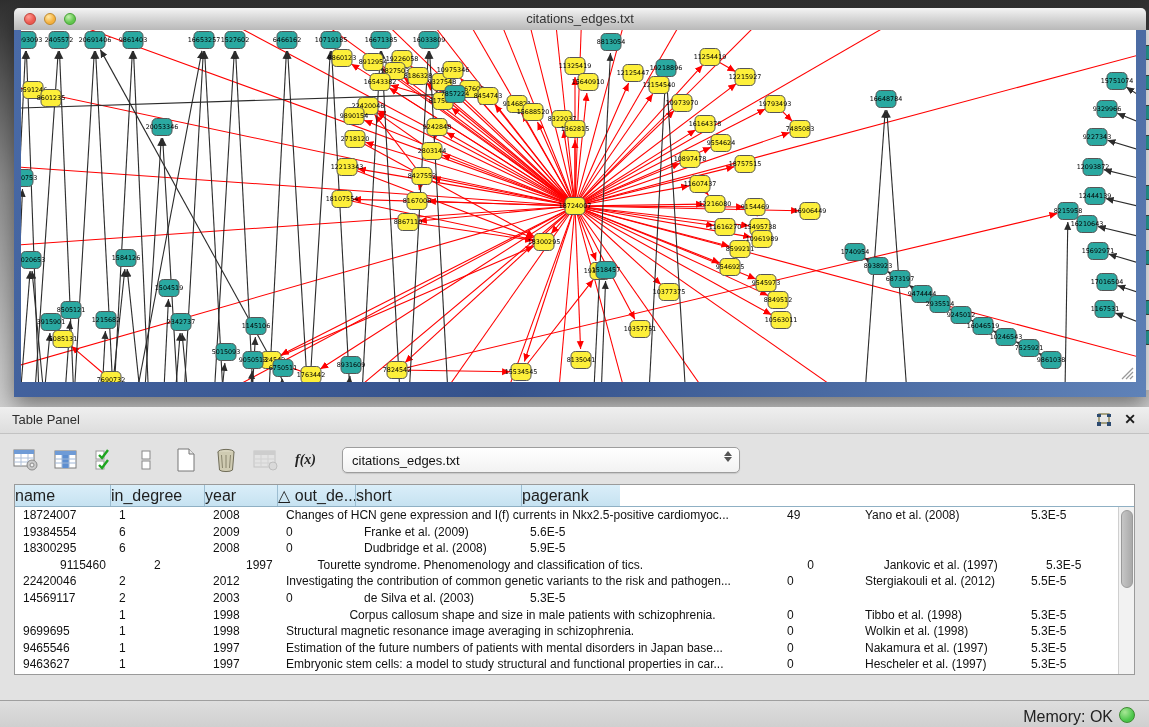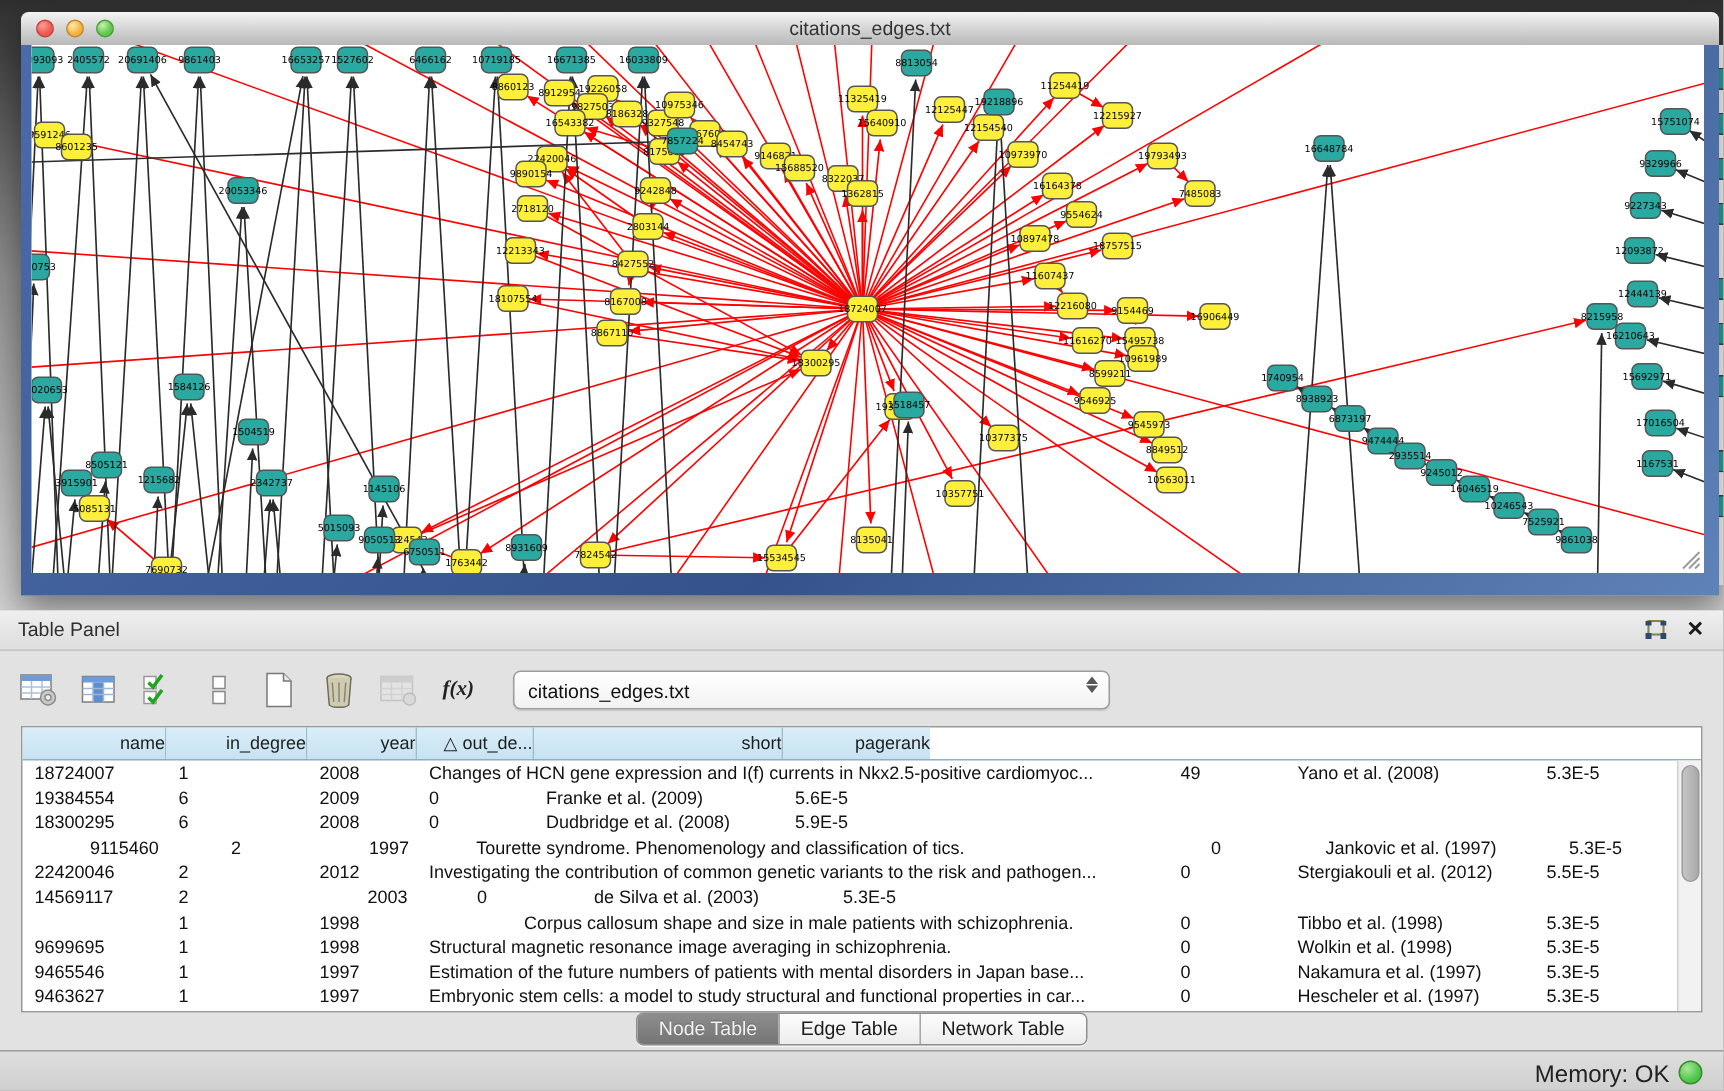--- a/index.html
+++ b/index.html
@@ -46,21 +46,21 @@
   #table-select .val{font-size:13px;color:#111;padding-left:9px;}
   #table-select .stepper{position:absolute;right:7px;top:3px;display:flex;flex-direction:column;gap:1px;}
   #table-select .stepper i{display:block;width:0;height:0;border-left:4px solid transparent;border-right:4px solid transparent;}
   #table-select .stepper .up{border-bottom:5px solid #555;}
   #table-select .stepper .dn{border-top:5px solid #555;}
 
   #data-table{position:absolute;left:14px;top:77px;width:1119px;height:189px;background:#fff;
     border:1px solid #9a9a9a;overflow:hidden;}
   #thead{display:flex;height:21px;border-bottom:1px solid #8fb0c4;}
   .th{box-sizing:border-box;background:linear-gradient(#daeef9,#c6e2f1);border-right:1px solid #9cbdd1;
-    font-size:12px;color:#1e1e1e;text-align:right;line-height:21px;overflow:hidden;white-space:nowrap;}
+    font-size:16px;color:#1e1e1e;text-align:left;line-height:21px;overflow:hidden;white-space:nowrap;}
   .th:last-child{border-right:none;}
   #tbody .tr{display:flex;height:16.6px;}
   .td{box-sizing:border-box;font-size:12px;color:#111;line-height:16.5px;padding-left:8px;
     overflow:hidden;white-space:nowrap;}
   #vscroll{position:absolute;right:0;top:22px;bottom:0;width:15px;background:#f2f2f2;border-left:1px solid #cfcfcf;}
   #vthumb{position:absolute;left:2px;top:3px;width:10px;height:76px;border-radius:6px;
     background:linear-gradient(90deg,#c6c6c6,#a9a9a9);border:1px solid #9a9a9a;}
 
   #tabs{position:absolute;left:0;top:268px;width:1149px;display:flex;justify-content:center;}
   .seg{display:flex;border:1px solid #8d8d8d;border-radius:5px;overflow:hidden;
@@ -877,21 +877,21 @@
             <div class="td" style="width: 94px;">2</div>
             <div class="td" style="width: 73px;">2012</div>
             <div class="td" style="width: 501px;">Investigating the contribution of common genetic variants to the risk and pathogen...</div>
             <div class="td" style="width: 78px;">0</div>
             <div class="td" style="width: 166px;">Stergiakouli et al. (2012)</div>
             <div class="td" style="width: 98px;">5.5E-5</div>
           </div>
           <div class="tr">
             <div class="td" style="width: 96px;">14569117</div>
             <div class="td" style="width: 94px;">2</div>
-            <div class="td" style="width: 73px; margin-left: 32px;">2003</div>
+            <div class="td" style="width: 73px;">2003</div>
             <div class="td" style="width: 78px;">0</div>
             <div class="td" style="width: 166px;">de Silva et al. (2003)</div>
             <div class="td" style="width: 98px;">5.3E-5</div>
           </div>
           <div class="tr">
             <div class="td" style="width: 96px; margin-top: 27px;">9777169</div>
             <div class="td" style="width: 94px;">1</div>
             <div class="td" style="width: 73px;">1998</div>
             <div class="td" style="width: 501px; text-align: center;">Corpus callosum shape and size in male patients with schizophrenia.</div>
             <div class="td" style="width: 78px;">0</div>
@@ -924,26 +924,19 @@
             <div class="td" style="width: 78px;">0</div>
             <div class="td" style="width: 166px;">Hescheler et al. (1997)</div>
             <div class="td" style="width: 98px;">5.3E-5</div>
           </div>
         </div>
       <div id="vscroll">
         <div id="vthumb"></div>
       </div>
     </div>
 
-    <div id="tabs">
-      <div class="seg" id="seg-tabs">
-          <span class="tab sel">Node Table</span>
-          <span class="tab">Edge Table</span>
-          <span class="tab">Network Table</span>
-        </div>
-    </div>
   </div>
 
   <div id="status-bar">
     <span id="memory-label">Memory: OK</span>
     <span id="memory-dot"></span>
   </div>
 </div>
 
 </body></html>

